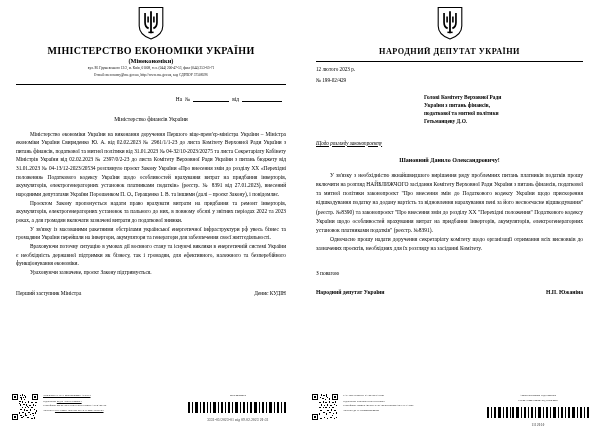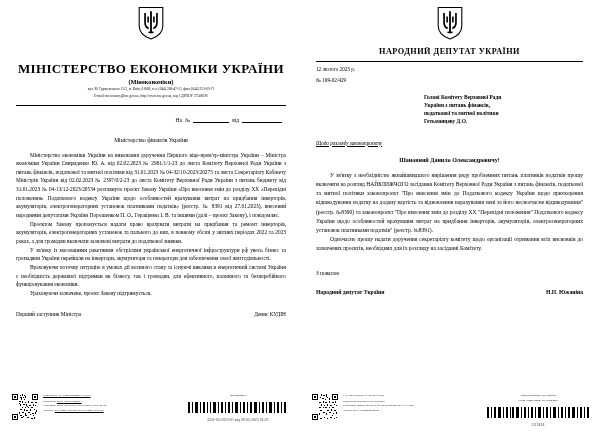--- a/index.html
+++ b/index.html
@@ -12,22 +12,22 @@
   .page{position:relative;width:300px;height:446px;box-sizing:border-box;background:#fff;}
   .page.left{padding:6px 14px 0 16px;}
   .page.right{padding:6px 17px 0 16px;}
 
   
   .emblem{display:flex;justify-content:center;align-items:center;}
   .emblem svg{display:block;}
 
   
   .org-title{
-    text-align:center;font-weight:bold;font-size:13px;
-    letter-spacing:.35px;margin-top:21px;
+    text-align:center;font-weight:bold;font-size:10px;
+    letter-spacing:.35px;margin-top:5px;
   }
   .org-sub{text-align:center;font-weight:bold;font-size:6.3px;margin-top:1px;}
   .org-contact{
     text-align:center;font-size:3.5px;line-height:1.5;margin-top:2px;
     color:#111;
   }
   .hr-head{border:0;border-top:1.6px solid #000;margin:5px 0 3px 0;}
 
   
   .ref-line{

